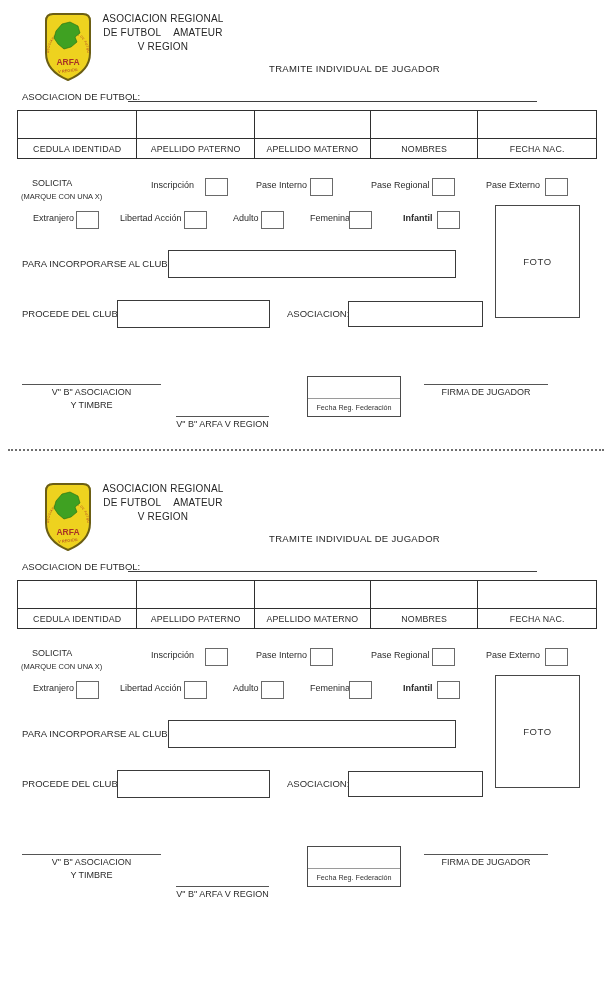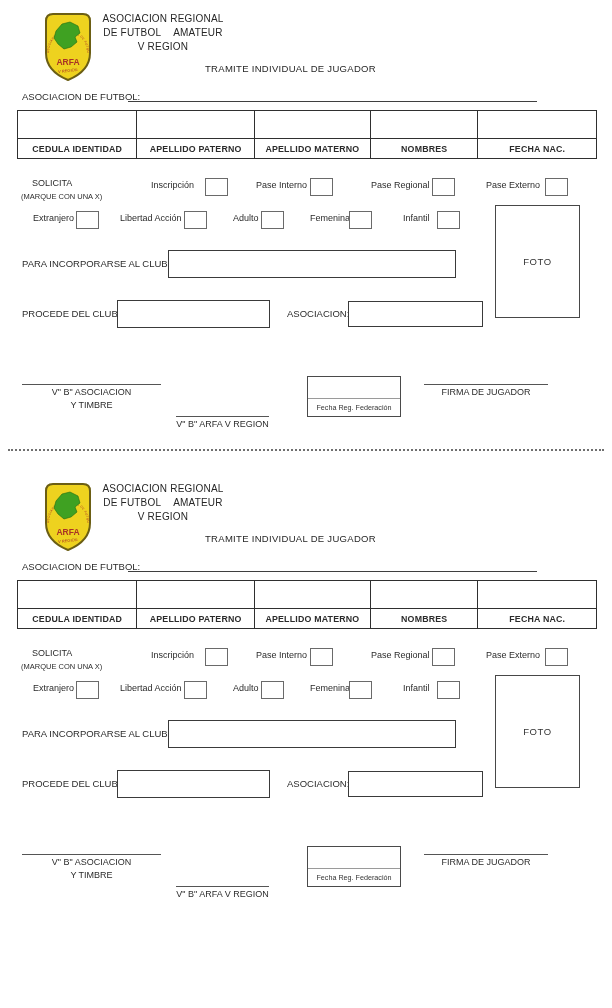--- a/index.html
+++ b/index.html
@@ -5,44 +5,44 @@
   html,body{margin:0;padding:0;background:#ffffff;}
   body{
     width:612px;height:1008px;position:relative;overflow:hidden;
     font-family:"Liberation Sans", sans-serif;color:#2b2b2b;
     -webkit-font-smoothing:antialiased;
   }
   .sheet{position:absolute;inset:0;background:#fff;}
   .form{position:absolute;left:0;width:612px;height:449px;}
   .abs{position:absolute;}
   .org{font-size:10px;line-height:14px;text-align:center;letter-spacing:.2px;color:#262626;}
-  .title{font-size:9.5px;letter-spacing:.3px;text-align:left;color:#262626;}
+  .title{font-size:9.5px;letter-spacing:.3px;text-align:right;color:#262626;}
   .lbl{font-size:9px;white-space:nowrap;color:#2b2b2b;margin-left:11px;}
   .lbl-lg{font-size:9.5px;white-space:nowrap;color:#2b2b2b;}
   .sub{font-size:7.5px;white-space:nowrap;color:#2b2b2b;}
   .field{border:1.3px solid #3a3a3a;background:#fff;font-size:9px;padding:2px 4px;box-sizing:border-box;}
   .uline{border-bottom:1.2px solid #3f3f3f;font-size:9px;}
   .cb{width:23px;height:18px;border:1.4px solid #6a6a6a;box-sizing:border-box;background:#fff;
       font-size:10px;text-align:center;line-height:16px;}
   .ptable{border:1.5px solid #2f2f2f;box-sizing:border-box;}
   .trow{display:grid;grid-template-columns:20.5% 20.3% 20.1% 18.6% 20.5%;}
   .trow.head{border-top:1.4px solid #2f2f2f;}
-  .tcell{border-left:1.2px solid #2f2f2f;box-sizing:border-box;display:flex;align-items:center;justify-content:center;font-weight:bold;}
+  .tcell{border-left:1.2px solid #2f2f2f;box-sizing:border-box;display:flex;align-items:center;justify-content:center;}
   .tcell:first-child{border-left:none;}
   .trow.empty .tcell{height:27px;}
   .trow.head .tcell{height:19px;font-size:8.8px;letter-spacing:.2px;}
   .foto{border:1.5px solid #474747;box-sizing:border-box;display:flex;align-items:center;justify-content:center;
         font-size:9.5px;letter-spacing:.6px;color:#333;}
   .sigline{border-top:1.3px solid #555;height:0;}
   .sigtxt{font-size:9px;text-align:center;white-space:nowrap;color:#2b2b2b;}
   .fecha{border:1.3px solid #4a4a4a;box-sizing:border-box;display:flex;flex-direction:column;background:#fff;}
   .fecha .spacer{height:21px;border-bottom:1px solid #9a9a9a;}
   .fecha .flabel{flex:1;display:flex;align-items:center;justify-content:center;font-size:7.2px;white-space:nowrap;color:#333;}
   .separator{position:absolute;left:8px;top:449px;width:596px;border-top:2px dotted #6f6f6f;height:0;}
-  .bold{font-weight:normal;text-align:center;}
+  .bold{font-weight:bold;text-align:center;}
 </style>
 </head>
 <body>
 
 <div class="sheet">
 
   <section class="form" id="form-proto" style="top:0;">
 
     <svg class="abs" style="left:40px;top:11px;" width="56" height="72" viewBox="0 0 56 72">
       <path d="M6,10 Q6,3 13,3 L43,3 Q50,3 50,10 L50,42 Q50,60 28,69 Q6,60 6,42 Z" fill="#eed21f" stroke="#6b5e14" stroke-width="2"></path>

